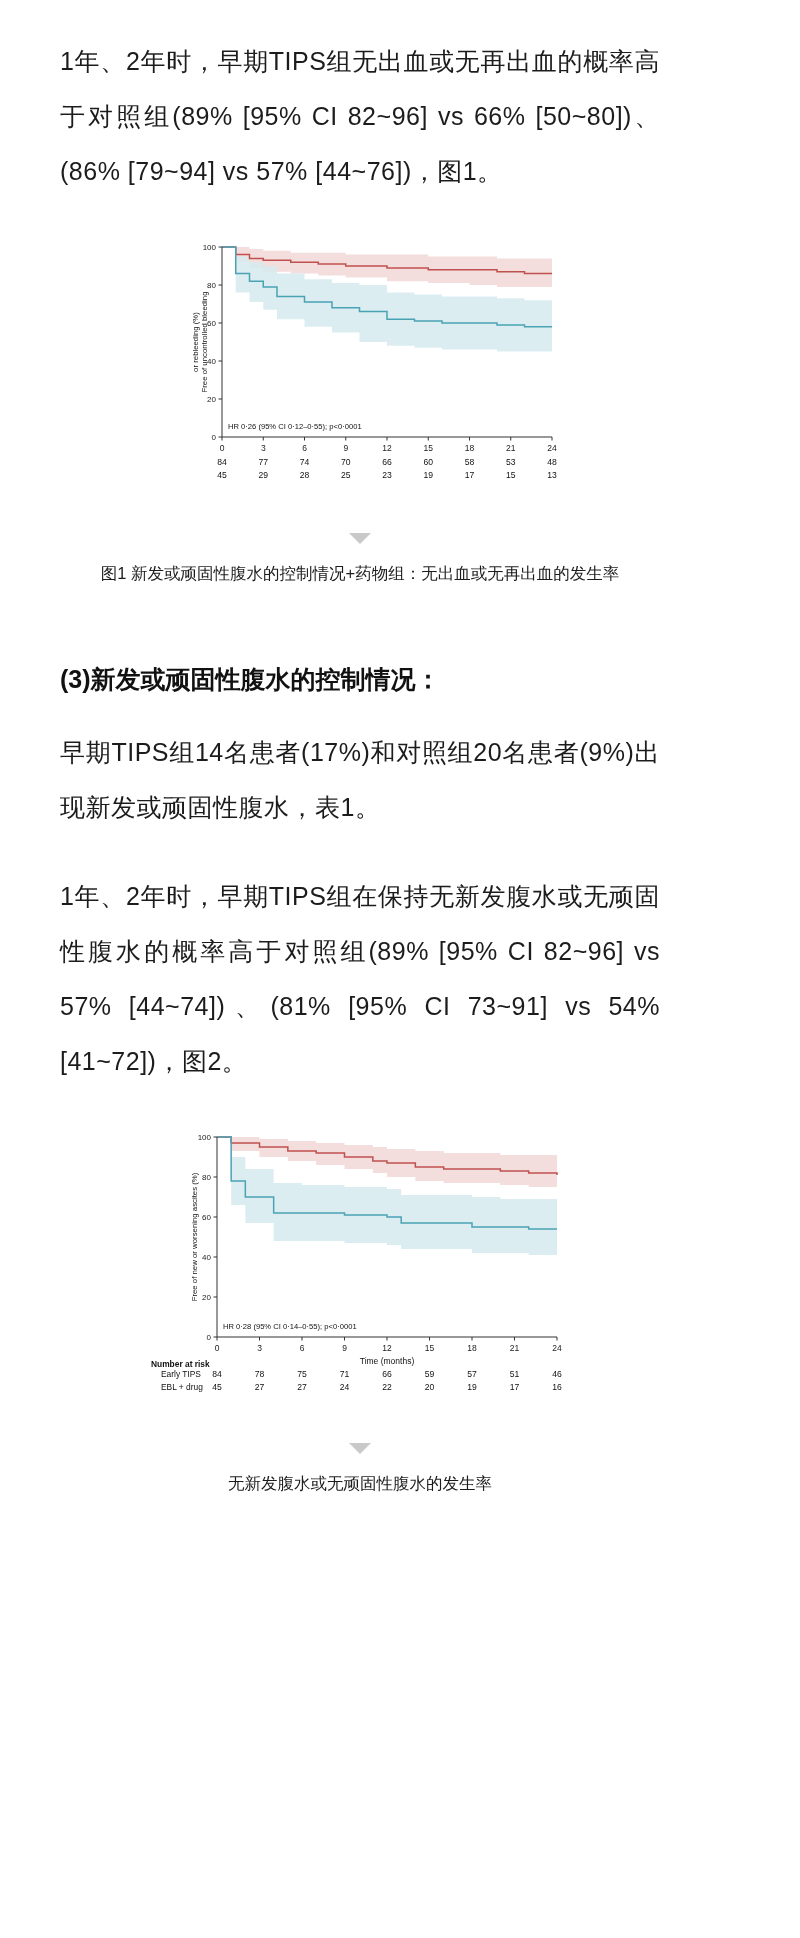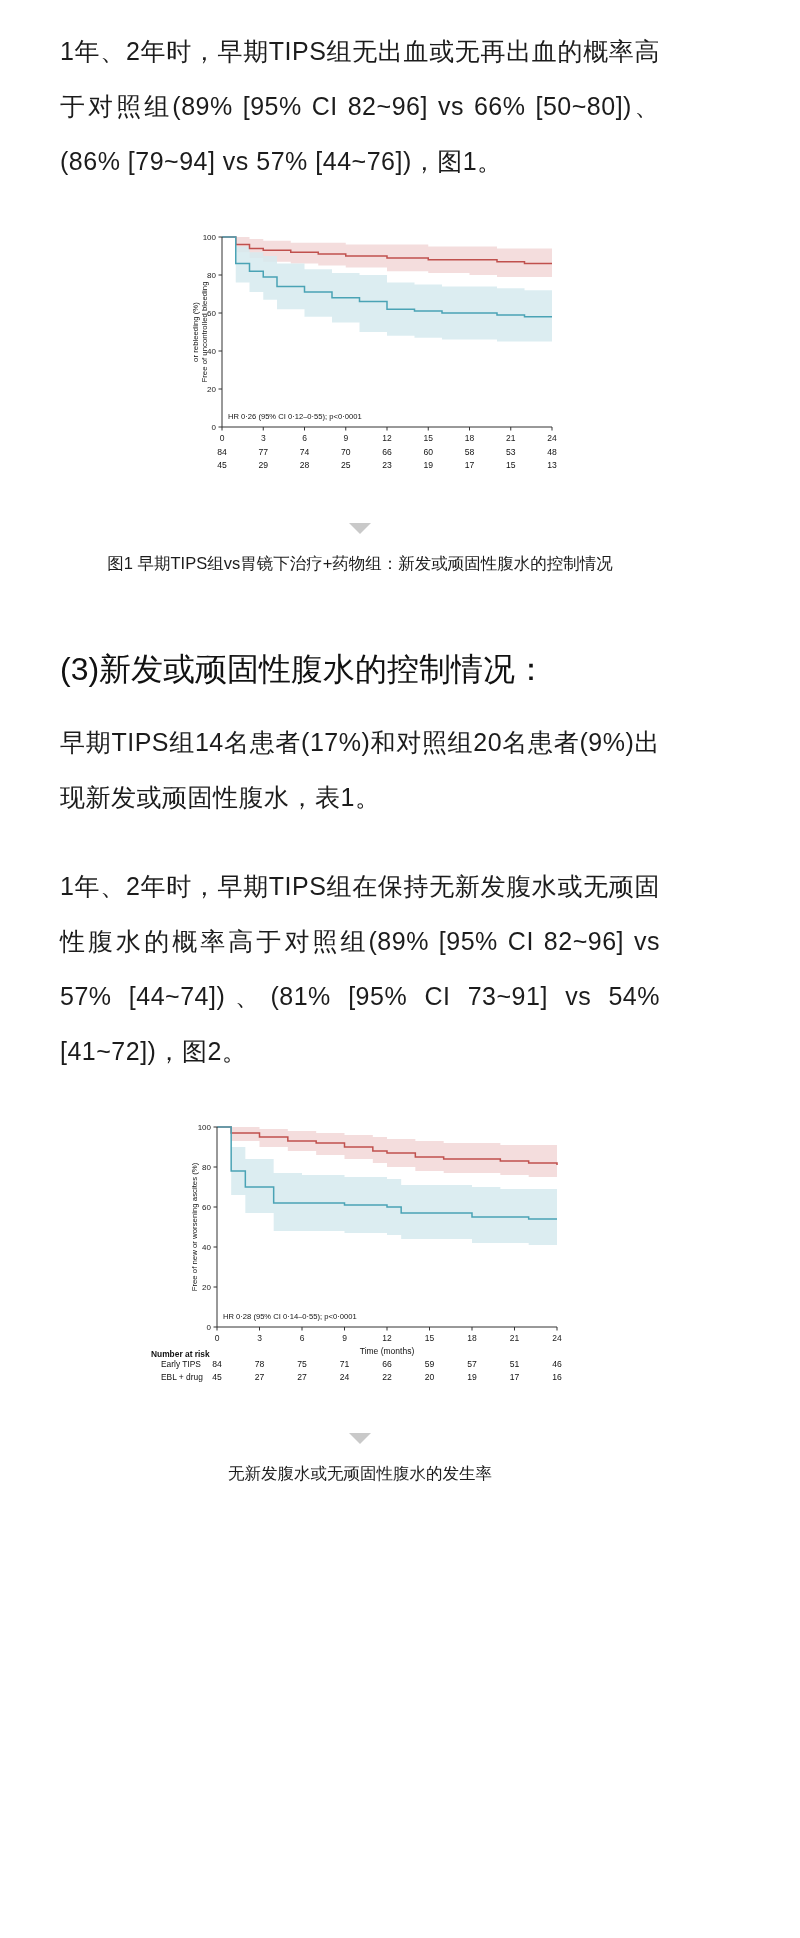--- a/index.html
+++ b/index.html
@@ -3,33 +3,33 @@
 <meta charset="utf-8">
 <style>
   html,body{margin:0;padding:0;}
   body{
     width:800px;
     background:#ffffff;
     font-family:"Liberation Sans", sans-serif;
     color:#1a1a1a;
     -webkit-font-smoothing:antialiased;
   }
-  .page{width:720px;min-height:1938px;position:relative;box-sizing:border-box;padding:2px 0 40px 0;}
+  .page{width:720px;min-height:1938px;position:relative;box-sizing:border-box;padding:12px 0 40px 0;}
   .para{
     font-size:25px;
     line-height:55px;
     letter-spacing:0.5px;
     color:#1c1c1c;
     margin:0 60px;
     text-align:justify;
   }
   .para.first{padding-top:22px;}
   .heading{
-    font-size:32px;
-    font-weight:normal;
+    font-size:25px;
+    font-weight:bold;
     line-height:55px;
     margin:0 60px;
     color:#111;
   }
   .spacer-lg{height:46px;}
   .spacer-md{height:34px;}
   .spacer-sm{height:18px;}
 
   
   .figure{margin:0 auto;width:660px;}
@@ -115,21 +115,21 @@
           <text x="154.5" y="245" text-anchor="middle" font-size="8.6" font-family="&quot;Liberation Sans&quot;, sans-serif" fill="#111">28</text>
           <text x="195.75" y="245" text-anchor="middle" font-size="8.6" font-family="&quot;Liberation Sans&quot;, sans-serif" fill="#111">25</text>
           <text x="237" y="245" text-anchor="middle" font-size="8.6" font-family="&quot;Liberation Sans&quot;, sans-serif" fill="#111">23</text>
           <text x="278.25" y="245" text-anchor="middle" font-size="8.6" font-family="&quot;Liberation Sans&quot;, sans-serif" fill="#111">19</text>
           <text x="319.5" y="245" text-anchor="middle" font-size="8.6" font-family="&quot;Liberation Sans&quot;, sans-serif" fill="#111">17</text>
           <text x="360.75" y="245" text-anchor="middle" font-size="8.6" font-family="&quot;Liberation Sans&quot;, sans-serif" fill="#111">15</text>
           <text x="402" y="245" text-anchor="middle" font-size="8.6" font-family="&quot;Liberation Sans&quot;, sans-serif" fill="#111">13</text>
         </svg>
     </div>
     <div class="arrow"></div>
-    <div class="caption">图1 早期TIPS组vs胃镜下治疗+药物组：新发或顽固性腹水的控制情况</div>
+    <div class="caption">图1 新发或顽固性腹水的控制情况+药物组：无出血或无再出血的发生率</div>
   </div>
 
   <div class="spacer-lg"></div>
   <div class="spacer-sm"></div>
 
   <h3 class="heading">(3)新发或顽固性腹水的控制情况：</h3>
 
   <div class="spacer-sm"></div>
 
   <p class="para">早期TIPS组14名患者(17%)和对照组20名患者(9%)出现新发或顽固性腹水，表1。</p>

